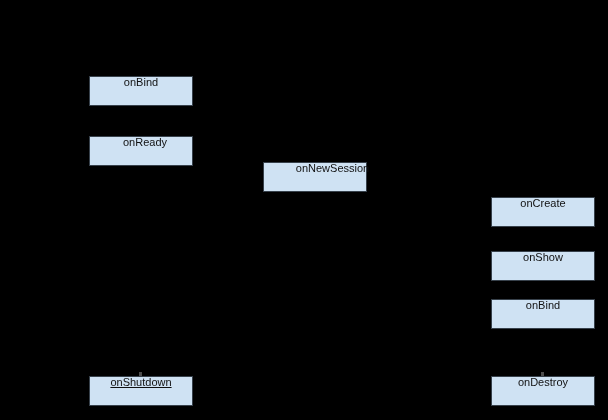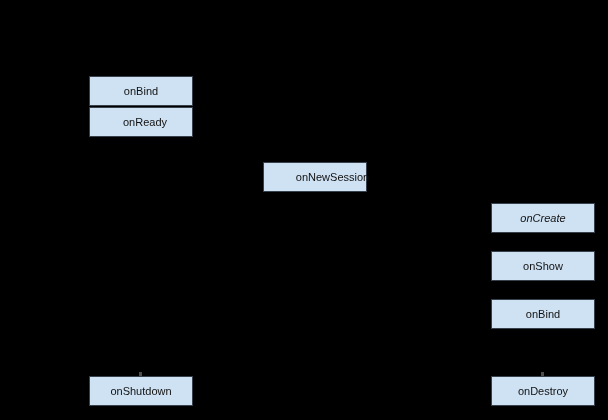--- a/index.html
+++ b/index.html
@@ -19,35 +19,35 @@
     font-family: "Liberation Sans", sans-serif;
   }
   .node {
     position: absolute;
     width: 104px;
     height: 30px;
     box-sizing: border-box;
     background: var(--node-fill);
     border: 1px solid var(--node-border);
     display: flex;
-    align-items: center;
+    align-items: flex-start;
     justify-content: center;
     font-size: 11px;
     color: var(--node-text);
     line-height: 1;
     z-index: 1;
   }
   
   .pos-onbind      { left: 89px;  top: 76px;  }
-  .pos-onready     { left: 89px;  top: 107px; padding-left: 8px; }
+  .pos-onready     { left: 89px;  top: 136px; padding-left: 8px; }
   .pos-onnewsession{ left: 263px; top: 162px; padding-left: 35px; }
-  .pos-oncreate    { left: 491px; top: 203px; font-style: italic; }
+  .pos-oncreate    { left: 491px; top: 197px; }
   .pos-onshow      { left: 491px; top: 251px; }
   .pos-onhide      { left: 491px; top: 299px; }
-  .pos-onshutdown  { left: 89px;  top: 376px; }
+  .pos-onshutdown  { left: 89px;  top: 376px; text-decoration: underline; }
   .pos-ondestroy   { left: 491px; top: 376px; }
   
   .notch {
     position: absolute;
     width: 3px;
     height: 4px;
     background: var(--artifact);
     z-index: 0;
   }
   .notch-shutdown { left: 139px; top: 372px; }

